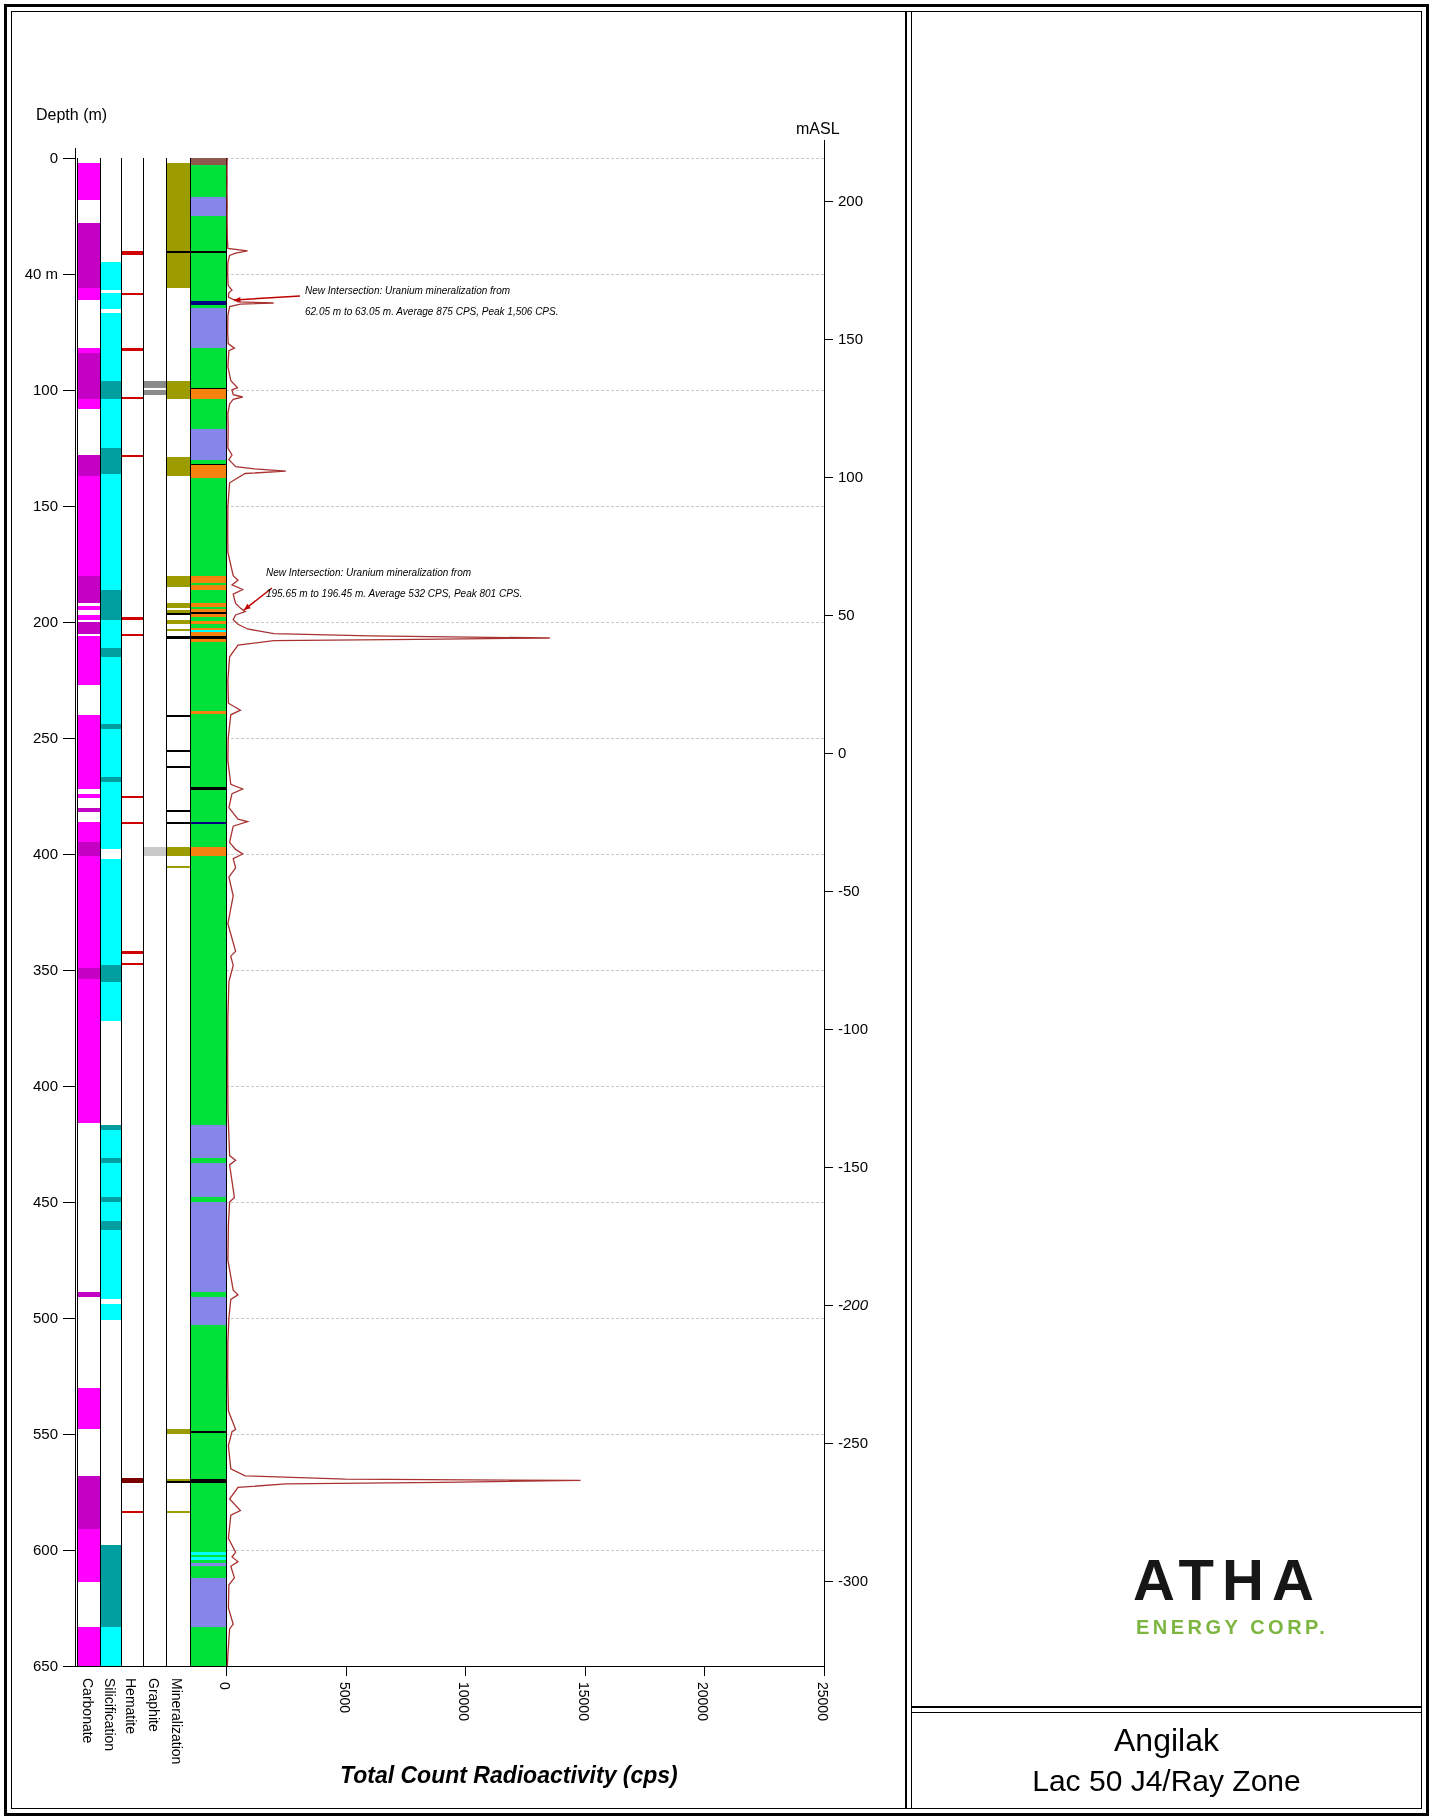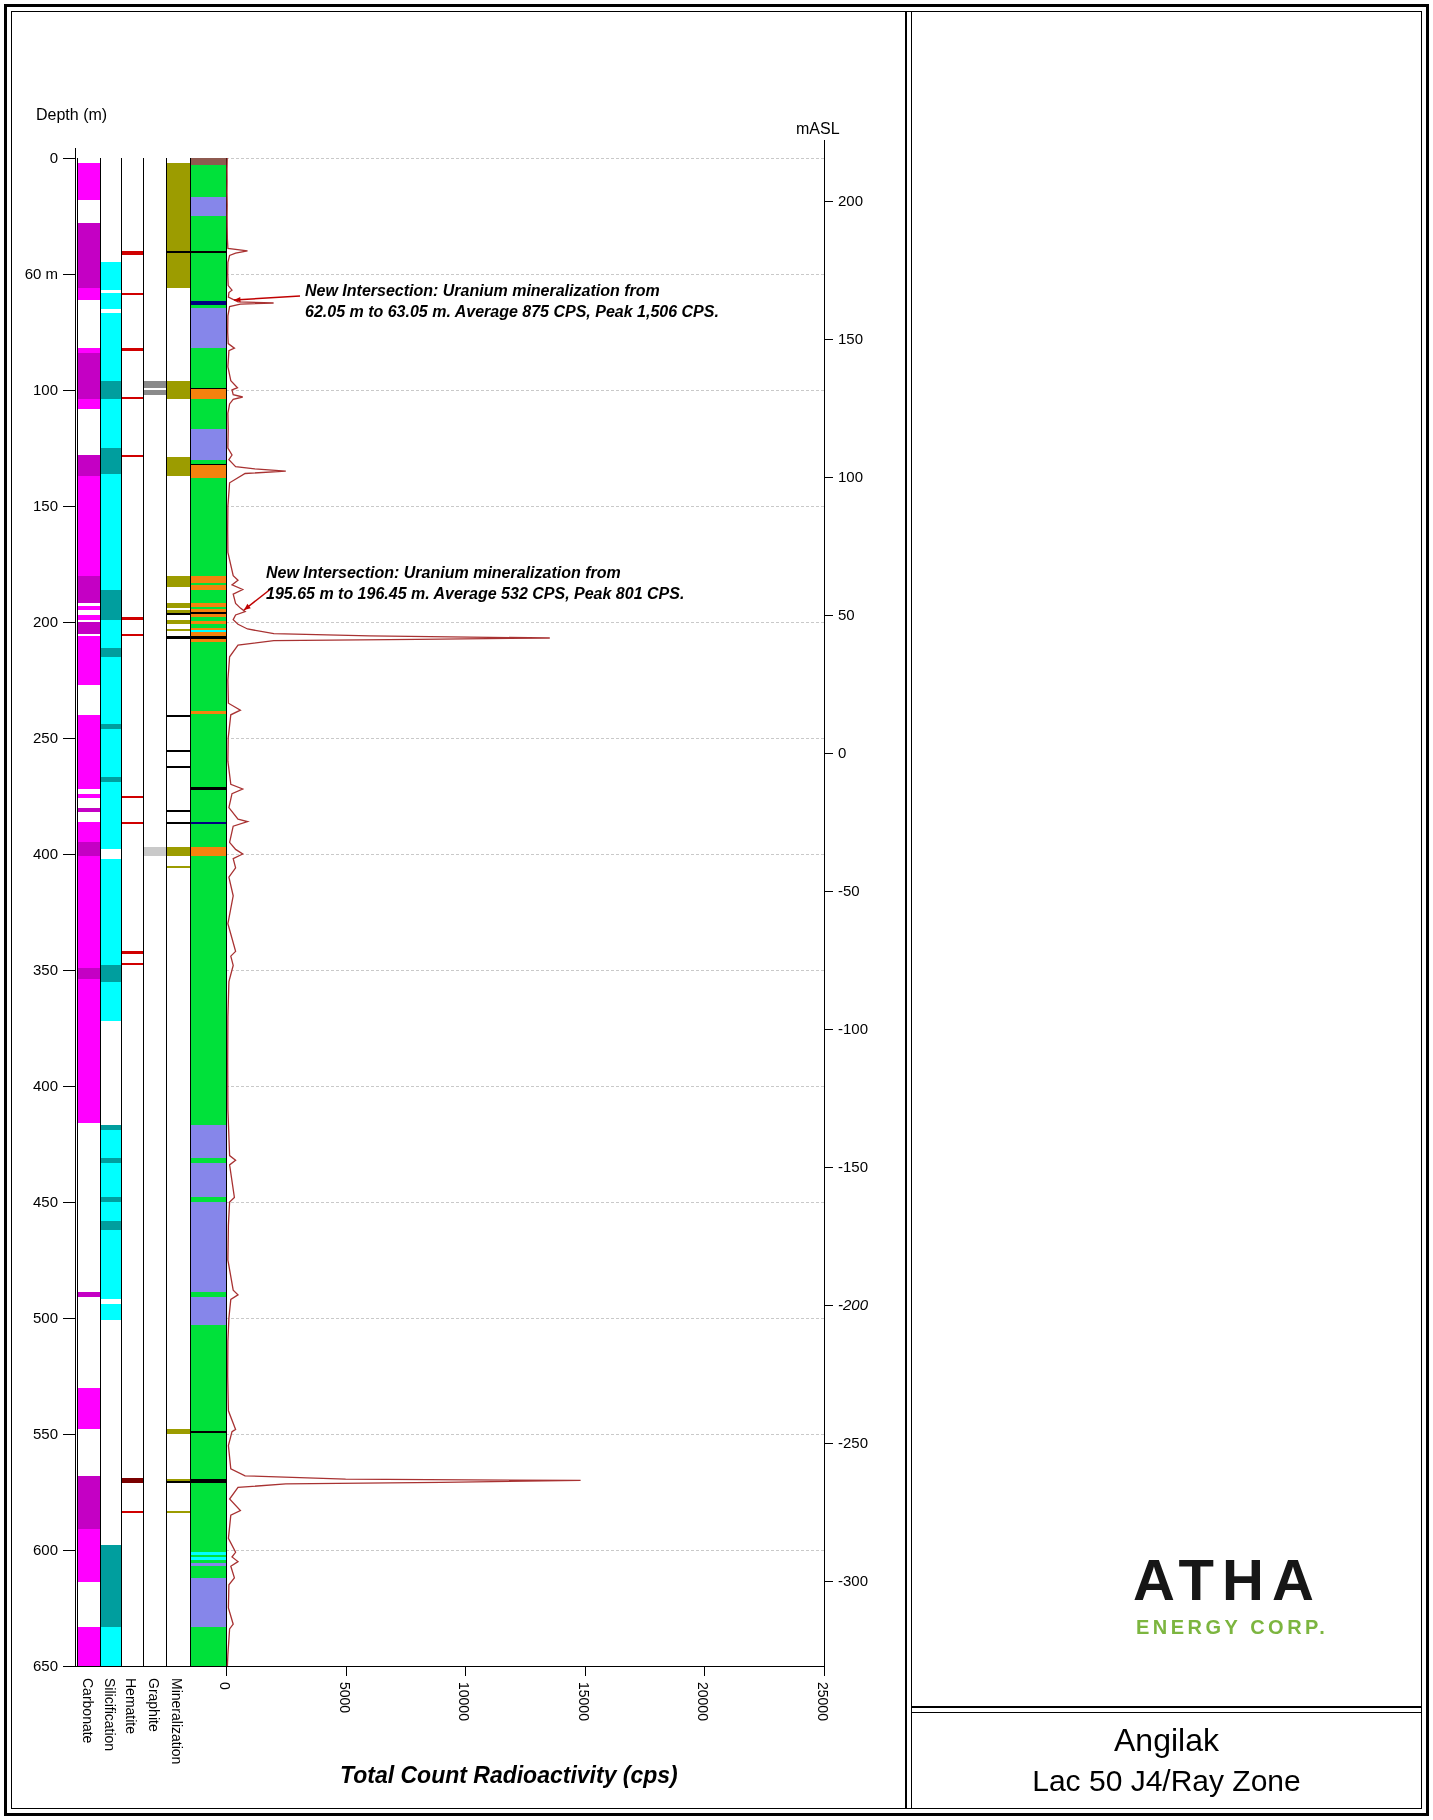--- a/index.html
+++ b/index.html
@@ -11,21 +11,21 @@
   .gridline{position:absolute;border-top:1px dashed #c9c9c9;height:0;}
   .colbg{position:absolute;background:#fff;}
   .colline{position:absolute;width:1px;background:#000;}
   .ivl{position:absolute;}
   .hatchV{background-image:repeating-linear-gradient(90deg,#000 0 1px,transparent 1px 5px);border-top:1px solid #000;border-bottom:1px solid #000;}
   .hatchH{background-image:repeating-linear-gradient(0deg,rgba(0,0,0,.55) 0 1px,transparent 1px 4px);}
   .ticklabel{position:absolute;font-size:15px;white-space:nowrap;}
   .depthlab{text-align:right;width:52px;}
   .rot{writing-mode:vertical-rl;font-size:14px;white-space:nowrap;}
   .axis-title{position:absolute;font-size:23px;font-weight:bold;font-style:italic;white-space:nowrap;}
-  .annot{position:absolute;font-size:16px;font-weight:bold;font-style:italic;line-height:21px;white-space:nowrap;}
+  .annot{position:absolute;font-size:10px;font-weight:normal;font-style:italic;line-height:21px;white-space:nowrap;}
   .footer-line1{position:absolute;left:911px;width:511px;text-align:center;font-size:32px;}
   .footer-line2{position:absolute;left:911px;width:511px;text-align:center;font-size:30px;}
   .atha-text{position:absolute;font-weight:bold;letter-spacing:8px;font-size:58px;color:#161616;}
   .atha-sub{position:absolute;font-weight:bold;letter-spacing:3.5px;font-size:20px;color:#7cb53f;}
   svg{position:absolute;left:0;top:0;}
 </style>
 </head>
 <body>
 
 <div class="frame-outer"></div>
@@ -222,21 +222,21 @@
     <div class="colline" style="left: 100px; top: 158px; height: 1508px;"></div>
     <div class="colline" style="left: 121px; top: 158px; height: 1508px;"></div>
     <div class="colline" style="left: 143px; top: 158px; height: 1508px;"></div>
     <div class="colline" style="left: 166px; top: 158px; height: 1508px;"></div>
     <div class="colline" style="left: 190px; top: 158px; height: 1508px;"></div>
     <div class="colline" style="left: 226px; top: 158px; height: 1508px;"></div>
     <div class="hline" style="left: 63px; top: 1666px; width: 762px; height: 1px;"></div>
     <div class="hline" style="left: 63px; top: 158px; width: 12px; height: 1px;"></div>
     <div class="ticklabel depthlab" style="left: 6px; top: 149px;">0</div>
     <div class="hline" style="left: 63px; top: 274px; width: 12px; height: 1px;"></div>
-    <div class="ticklabel depthlab" style="left: 6px; top: 265px;">60 m</div>
+    <div class="ticklabel depthlab" style="left: 6px; top: 265px;">40 m</div>
     <div class="hline" style="left: 63px; top: 390px; width: 12px; height: 1px;"></div>
     <div class="ticklabel depthlab" style="left: 6px; top: 381px;">100</div>
     <div class="hline" style="left: 63px; top: 506px; width: 12px; height: 1px;"></div>
     <div class="ticklabel depthlab" style="left: 6px; top: 497px;">150</div>
     <div class="hline" style="left: 63px; top: 622px; width: 12px; height: 1px;"></div>
     <div class="ticklabel depthlab" style="left: 6px; top: 613px;">200</div>
     <div class="hline" style="left: 63px; top: 738px; width: 12px; height: 1px;"></div>
     <div class="ticklabel depthlab" style="left: 6px; top: 729px;">250</div>
     <div class="hline" style="left: 63px; top: 854px; width: 12px; height: 1px;"></div>
     <div class="ticklabel depthlab" style="left: 6px; top: 845px;">400</div>

